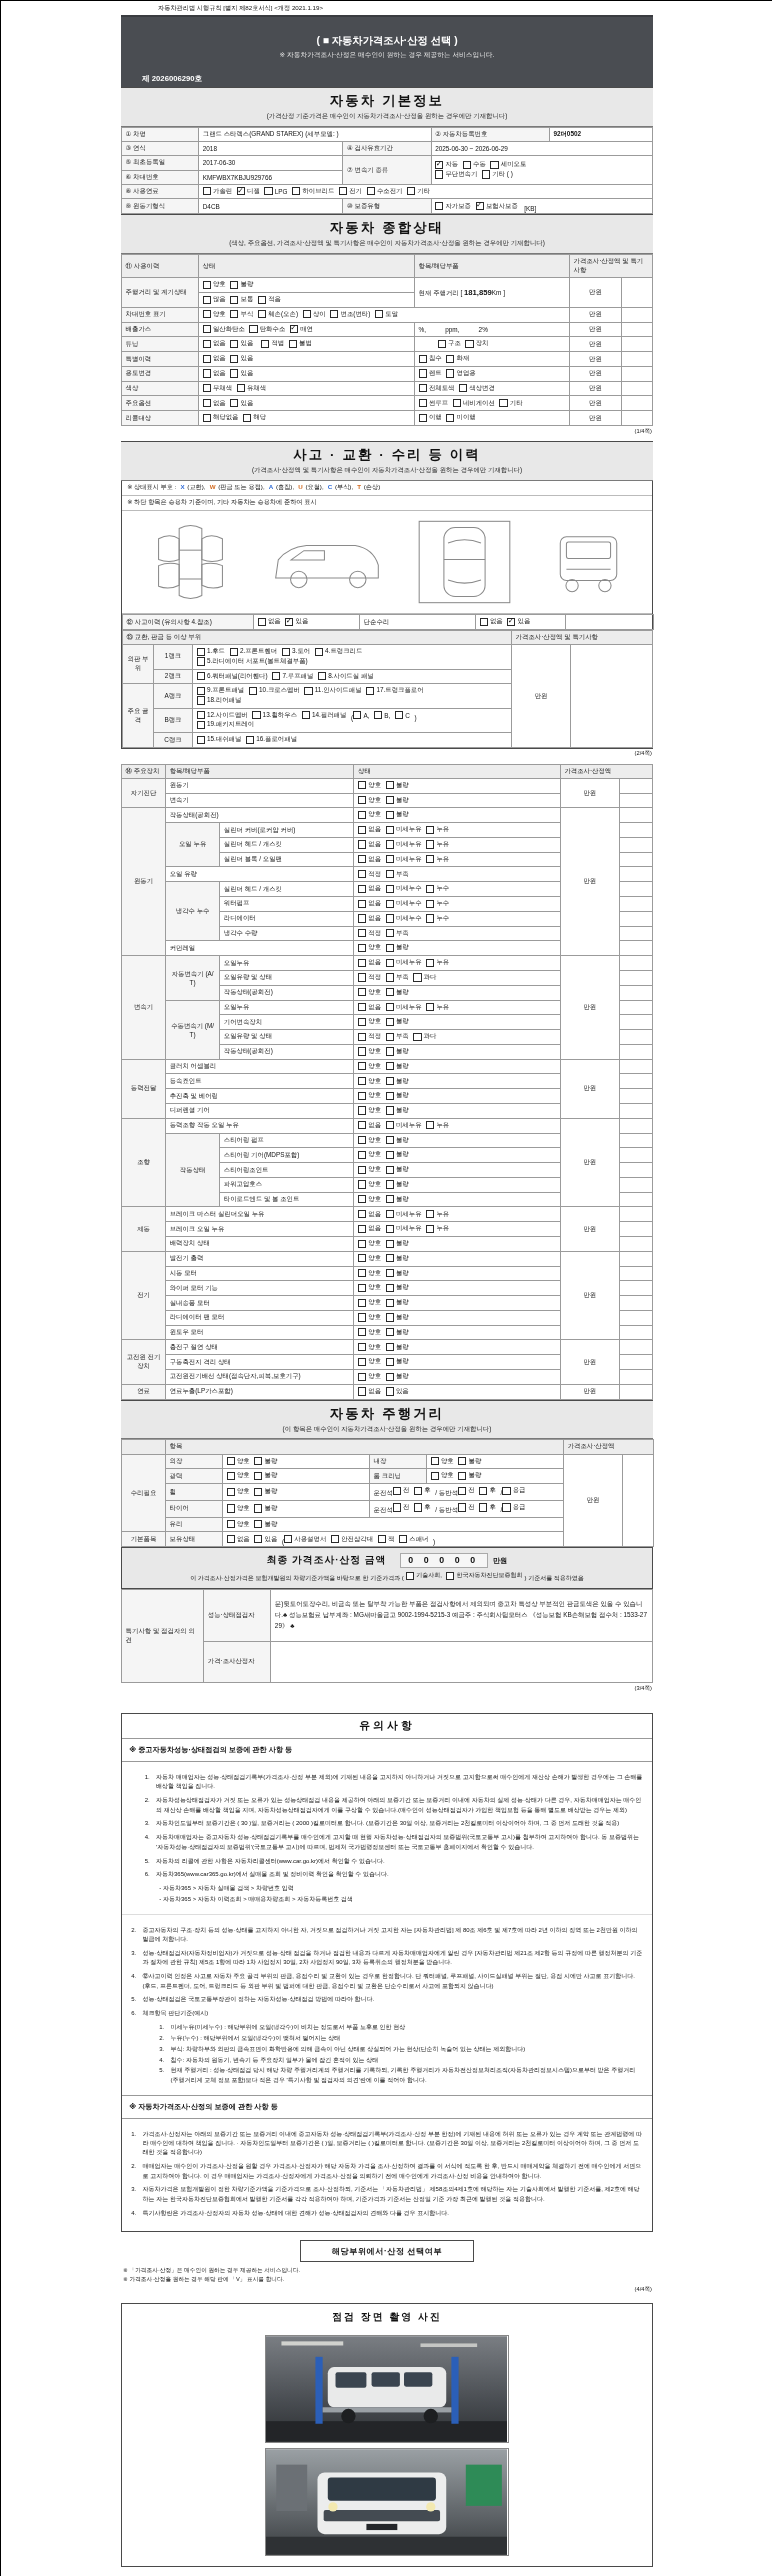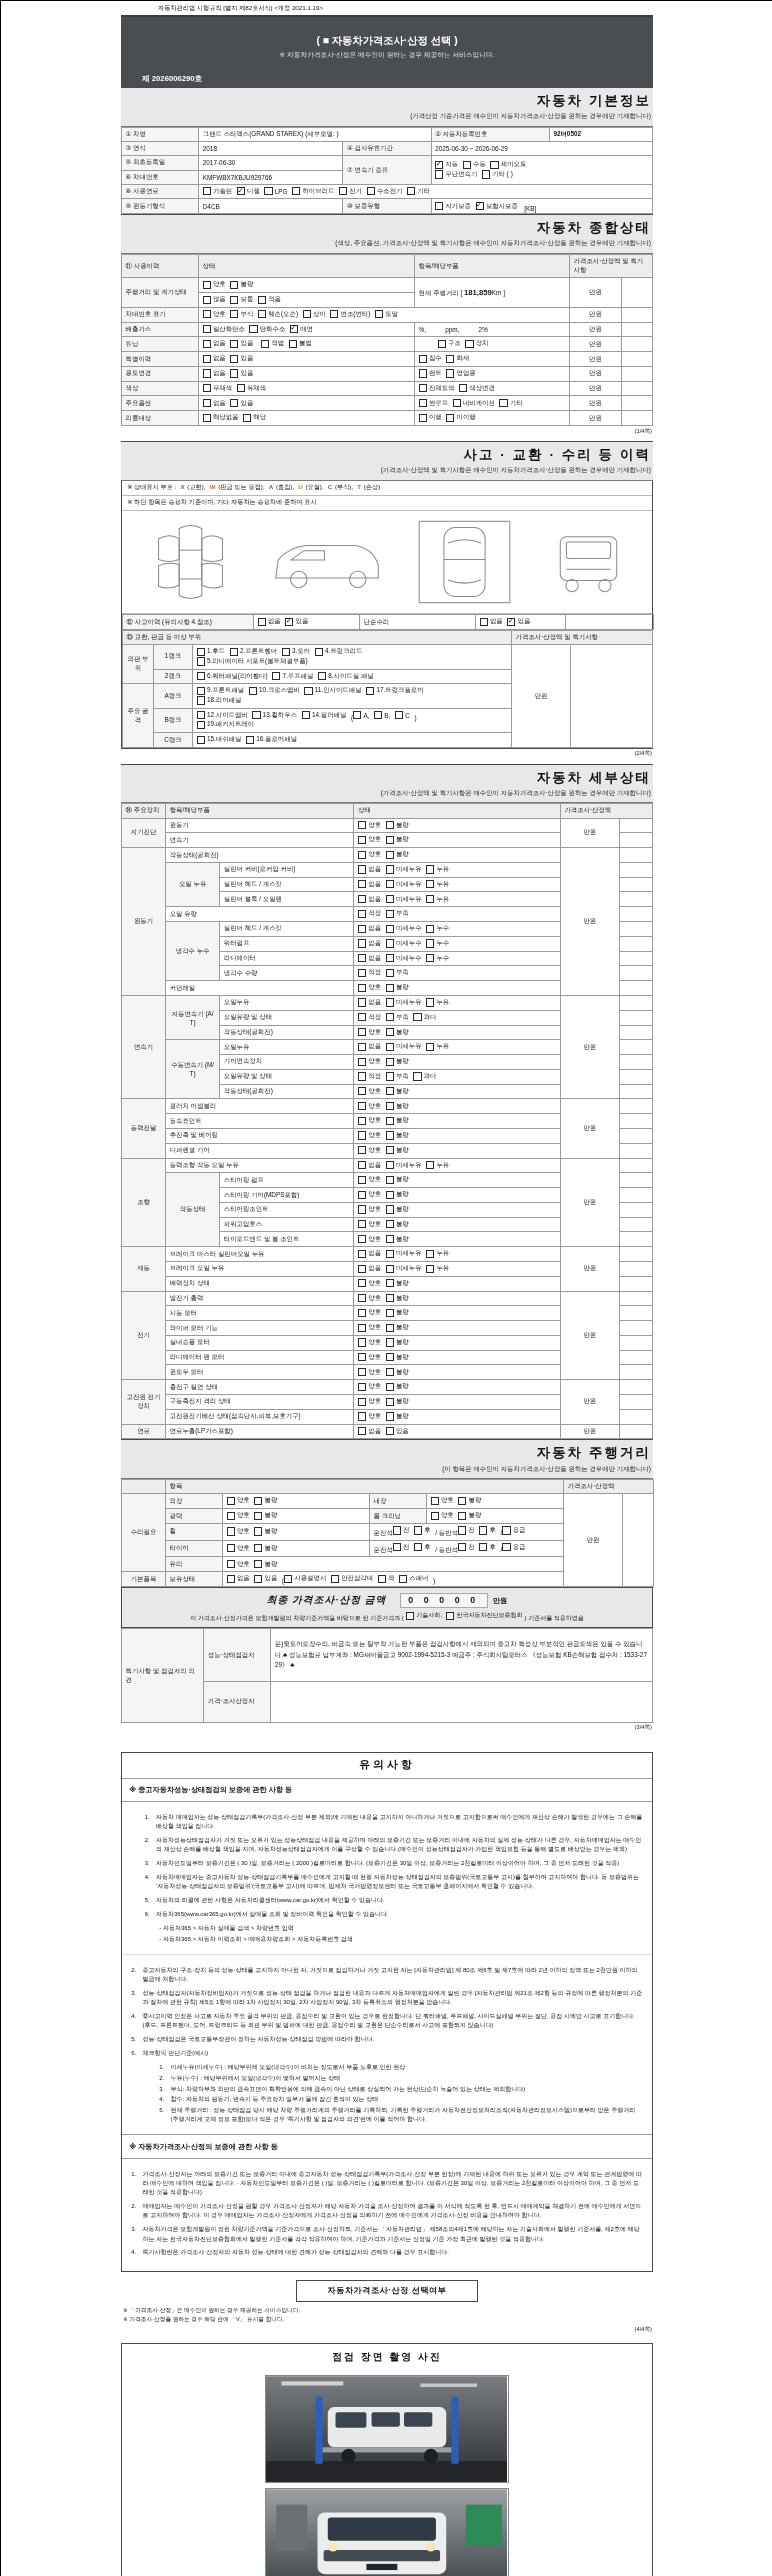--- a/index.html
+++ b/index.html
@@ -10,21 +10,21 @@
   }
   .sheet{width:532px;margin-left:120px;padding-top:2.1px;}
   .formref{font-size:6.2px;color:#111;margin:1px 0 1.5px 37px;}
   
   .titleband{background:#4a4d52;border-top:2.1px solid #3a3c40;color:#fff;padding:13.4px 9.3px 5.2px 9.3px;position:relative;min-height:52px;}
   .main-title{text-align:center;font-size:18.5px;font-weight:bold;letter-spacing:1px;}
   .sub-title{text-align:center;font-size:10.3px;font-weight:bold;margin-top:4.1px;}
   .sub-note{text-align:center;font-size:6.7px;color:#e8e8e8;margin-top:3.1px;}
   .doc-no{position:absolute;left:21px;bottom:3.1px;font-size:7.7px;font-weight:bold;}
   
-  .band{background:#e8e8e8;border-top:1.5px solid #4a4a4a;border-bottom:1px solid #7a7a7a;text-align:right;padding:4.1px 2.1px 4.6px;}
+  .band{background:#e8e8e8;border-top:1.5px solid #4a4a4a;border-bottom:1px solid #7a7a7a;text-align:center;padding:4.1px 2.1px 4.6px;}
   .band-title{font-size:13.4px;font-weight:bold;letter-spacing:2.1px;}
   .band-note{font-size:6.4px;margin-top:2.1px;color:#222;}
   
   table{border-collapse:collapse;width:100%;table-layout:fixed;}
   td,th{border:0.5px solid #9b9b9b;padding:2.1px 3.6px;font-size:6.4px;vertical-align:middle;word-break:break-all;}
   th{background:#ededed;font-weight:normal;text-align:left;}
   table.outer{border:1px solid #4a4a4a;}
   td.lbl,td.gcell,td.scell{background:#f5f5f5;}
   td.gcell,td.scell{text-align:center;}
   td.price{text-align:center;background:#fff;}
@@ -36,21 +36,21 @@
   .cb{display:inline-block;width:6.2px;height:6.2px;border:1px solid #2a2a2a;margin-right:2.1px;position:relative;background:#fff;flex:none;}
   .cb.on::after{content:"\2713";position:absolute;left:-0.5px;top:-2.6px;font-size:7.7px;font-weight:bold;color:#111;}
   .pagemark{font-size:5.7px;text-align:right;margin:1.5px 1px 5.2px 0;}
   .sectionbox{border:1px solid #4a4a4a;border-top:none;}
   .legendline{font-size:6.2px;padding:2.6px 5.2px;border-bottom:0.5px solid #bbb;background:#fff;}
   .legendline .code{font-weight:bold;margin:0 1px 0 4.1px;}
   .diagrow{display:flex;justify-content:space-around;align-items:center;padding:7.2px 4.1px;background:#fff;border-bottom:0.5px solid #bbb;}
   svg{display:block;}
   
   .finalbox{border:1px solid #4a4a4a;border-top:1.5px solid #4a4a4a;background:#e8e8e8;padding:4.6px 5.2px;text-align:center;}
-  .final-label{font-size:9.8px;font-weight:bold;letter-spacing:1px;margin-right:11.3px;font-style:italic;}
+  .final-label{font-size:9.8px;font-weight:bold;letter-spacing:1px;margin-right:11.3px;}
   .digits{display:inline-block;background:#f6f6f6;border:0.5px solid #aaa;padding:1.5px 7.2px;font-size:8.8px;font-weight:bold;letter-spacing:4.1px;}
   .final-unit{font-size:7.2px;font-weight:bold;margin-left:3.1px;}
   .finalnote{font-size:6px;margin-top:3.6px;}
   .finalnote .opt{margin:0 2.1px;}
   
   .noticebox{border:1.5px solid #4a4a4a;margin-top:20px;background:#fff;}
   .notice-title{text-align:center;font-size:10.8px;font-weight:bold;letter-spacing:3.1px;padding:5.2px;border-bottom:0.5px solid #999;}
   .notice-head{font-size:7.2px;font-weight:bold;padding:6.2px 7.2px;border-bottom:0.5px solid #999;}
   .notice-content{padding:6.2px 9.3px 8.2px;}
   .nrow{display:flex;font-size:6px;line-height:1.55;margin:4.6px 0;}
@@ -568,24 +568,20 @@
               </span><span class="opt">
                 <span class="cb"></span>
                 <span class="cbl">16.플로어패널</span>
               </span></td>
           </tr>
         </tbody>
     </table>
   </div>
   <div class="pagemark">(2/4쪽)</div>
 
-  <div class="band">
-    <div class="band-title">자동차 세부상태</div>
-    <div class="band-note">(가격조사·산정액 및 특기사항은 매수인이 자동차가격조사·산정을 원하는 경우에만 기재합니다)</div>
-  </div>
   <table class="outer" id="detail-table">
     <colgroup>
         <col style="width:44px">
         <col style="width:54px">
         <col style="width:134px">
         <col style="width:206px">
         <col style="width:59px">
         <col style="width:33px">
       </colgroup>
     <tbody>
@@ -1394,21 +1390,21 @@
           <span class="ntxt">자동차가격은 보험개발원이 정한 차량기준가액을 기준가격으로 조사·산정하되, 기준서는 「자동차관리법」 제58조의4제1호에 해당하는 자는 기술사회에서 발행한 기준서를, 제2호에 해당하는 자는 한국자동차진단보증협회에서 발행한 기준서를 각각 적용하여야 하며, 기준가격과 기준서는 산정일 기준 가장 최근에 발행된 것을 적용합니다.</span>
         </div>
         <div class="nrow">
           <span class="nnum">4.</span>
           <span class="ntxt">특기사항란은 가격조사·산정자의 자동차 성능·상태에 대한 견해가 성능·상태점검자의 견해와 다를 경우 표시합니다.</span>
         </div>
       </div>
   </div>
 
   <div class="selectwrap">
-    <div class="selectbox">자동차가격조사·산정 선택여부</div>
+    <div class="selectbox">해당부위에서·산정 선택여부</div>
     <div class="selnotes">
       <div>※ 「가격조사·산정」은 매수인이 원하는 경우 제공하는 서비스입니다.</div>
       <div>※ 가격조사·산정을 원하는 경우 해당 란에 「V」 표시를 합니다.</div>
     </div>
   </div>
   <div class="pagemark">(4/4쪽)</div>
 
   <div class="photobox">
     <div class="photo-title">점검 장면 촬영 사진</div>
     <div class="photo">

